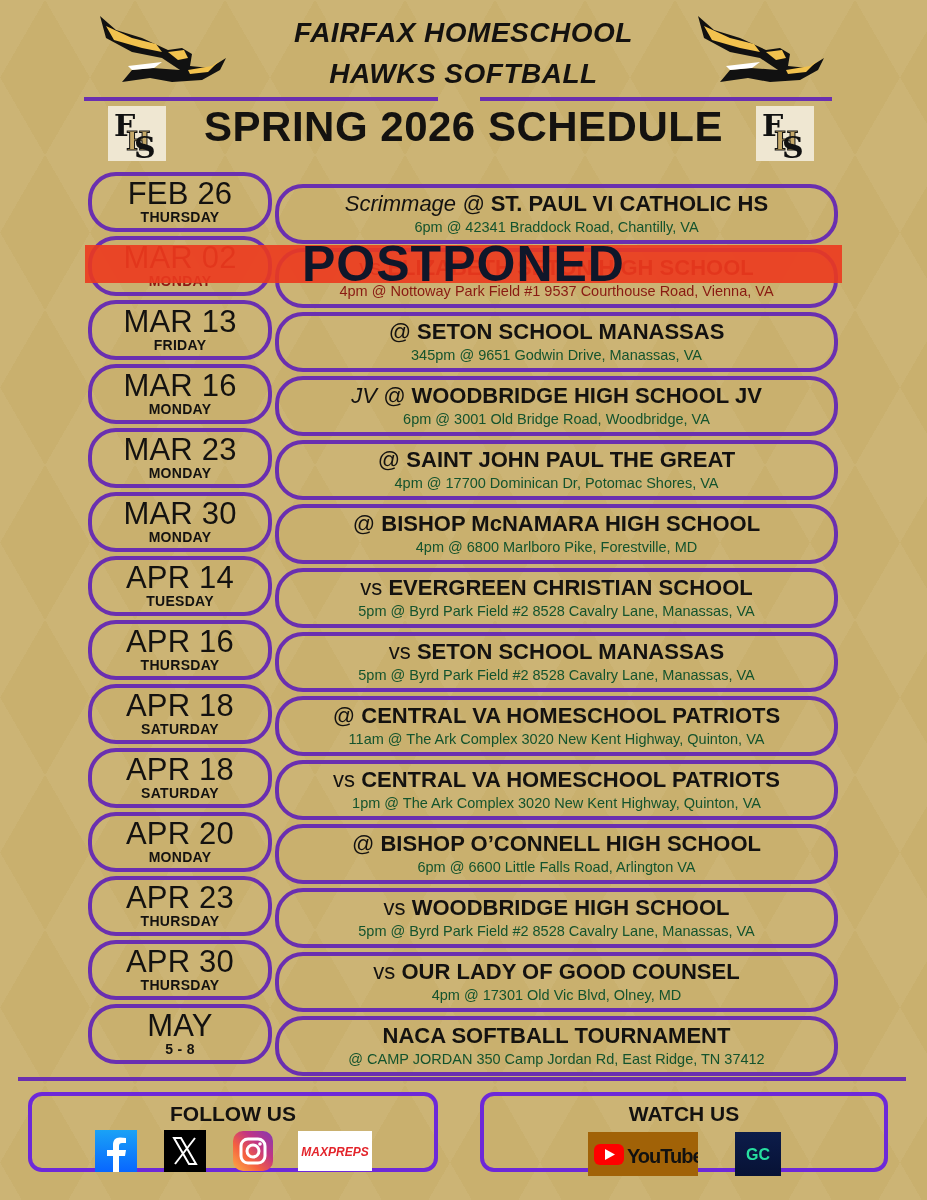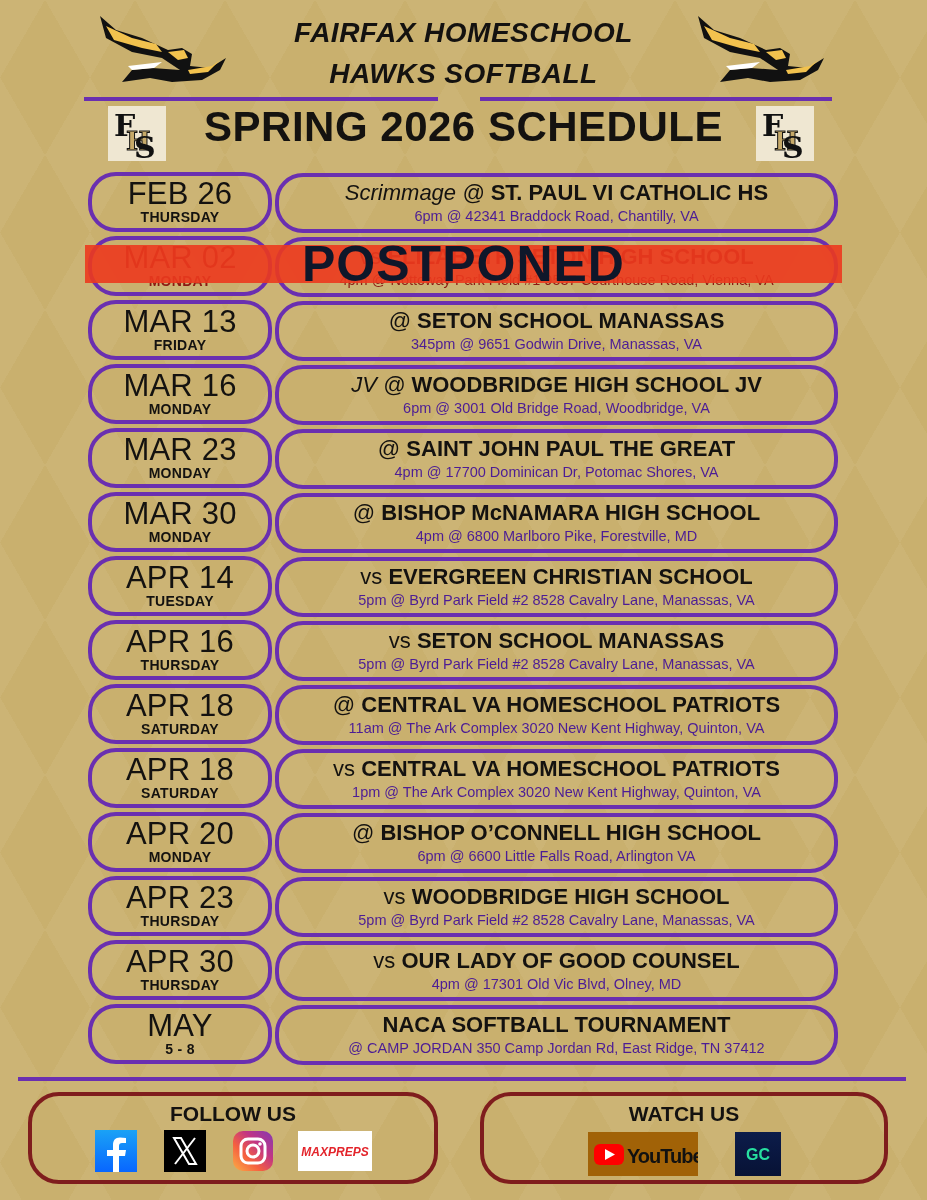--- a/index.html
+++ b/index.html
@@ -40,47 +40,47 @@
   .rows { position: absolute; left: 88px; top: 170px; width: 752px; }
   .row { position: relative; height: 64px; display: flex; }
   .date-pill {
     width: 184px; height: 60px; margin-top: 2px;
     border: 4px solid #6a2fb0; border-radius: 28px;
     display: flex; flex-direction: column; align-items: center; justify-content: center;
   }
   .date-main { font-weight: 400; font-size: 31px; line-height: 30px; letter-spacing: 0.2px; }
   .date-sub { font-weight: 700; font-size: 14px; line-height: 16px; letter-spacing: 0.3px; }
   .detail-pill {
-    margin-left: 3px; width: 563px; height: 60px; margin-top: 3px;
+    margin-left: 3px; width: 563px; height: 60px; margin-top: 14px;
     border: 4px solid #6a2fb0; border-radius: 28px;
     display: flex; flex-direction: column; align-items: center; justify-content: center;
   }
   .opponent { font-size: 22px; line-height: 26px; white-space: nowrap; }
   .prefix { font-weight: 400; }
   .prefix.italic { font-style: italic; }
   .opp-name { font-weight: 700; }
-  .venue { font-size: 14.5px; line-height: 20px; white-space: nowrap; color: #4c1d95; }
+  .venue { font-size: 14.5px; line-height: 20px; white-space: nowrap; color: #14532d; }
 
   
   .postponed-banner {
     position: absolute; left: 85px; top: 245px; width: 757px; height: 38px;
     background: rgba(236, 58, 30, 0.9);
   }
   .postponed-text {
     position: absolute; left: 0; width: 927px; top: 236px; text-align: center;
     font-weight: 700; font-size: 50px; letter-spacing: 1px; color: #0f172a;
     line-height: 56px;
   }
   .row.dimmed .date-main, .row.dimmed .date-sub, .row.dimmed .opponent, .row.dimmed .venue { color: #8a1a12; }
 
   
   .footer-rule { position: absolute; left: 18px; top: 1077px; width: 888px; height: 4px; background: #6a2fb0; }
   .footer-box {
-    position: absolute; top: 1092px; height: 92px;
-    border: 4px solid #7f1d1d; border-radius: 31px;
+    position: absolute; top: 1092px; height: 80px;
+    border: 4px solid #6d28d9; border-radius: 14px;
   }
   .follow-box { left: 28px; width: 410px; }
   .watch-box { left: 480px; width: 408px; }
   .footer-heading {
     position: absolute; left: 0; right: 0; top: 6px; text-align: center;
     font-weight: 700; font-size: 21px;
   }
   .icon-row { position: absolute; left: 0; right: 0; top: 34px; display: flex; justify-content: center; align-items: center; gap: 13px; }
   .ico { display: flex; align-items: center; justify-content: center; }
   .fb { width: 42px; height: 42px; background: linear-gradient(#1aa2f6, #0866ff); margin-right: 14px; }

